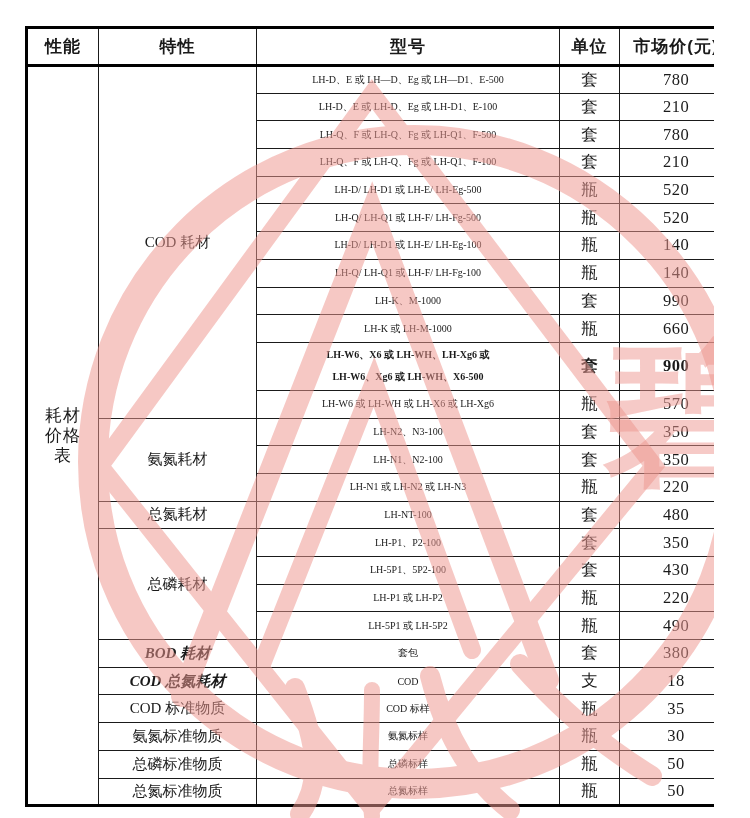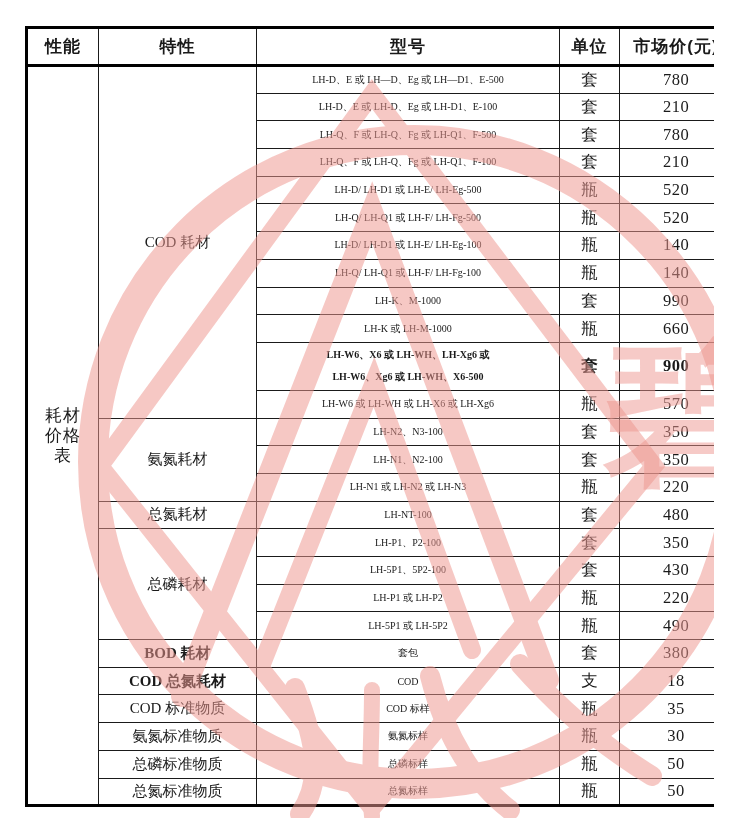--- a/index.html
+++ b/index.html
@@ -57,21 +57,21 @@
     letter-spacing: 1px;
   }
   td.cell-category .vstack {
     width: 40px;
     margin: 11px auto;
     line-height: 20px;
     white-space: normal;
     word-break: break-all;
   }
   td.cell-feature { font-size: 15px; }
-  td.cell-feature.bold { font-weight: bold; }
+  td.cell-feature.bold { font-weight: bold; font-style: italic; }
   td.cell-model { font-size: 10px; }
   td.cell-model .mline { line-height: 22px; }
   td.cell-unit { font-size: 16.5px; }
   td.cell-price { font-size: 16.5px; letter-spacing: 0.5px; }
 
   svg.watermark {
     position: absolute;
     left: 0;
     top: 0;
     width: 750px;

